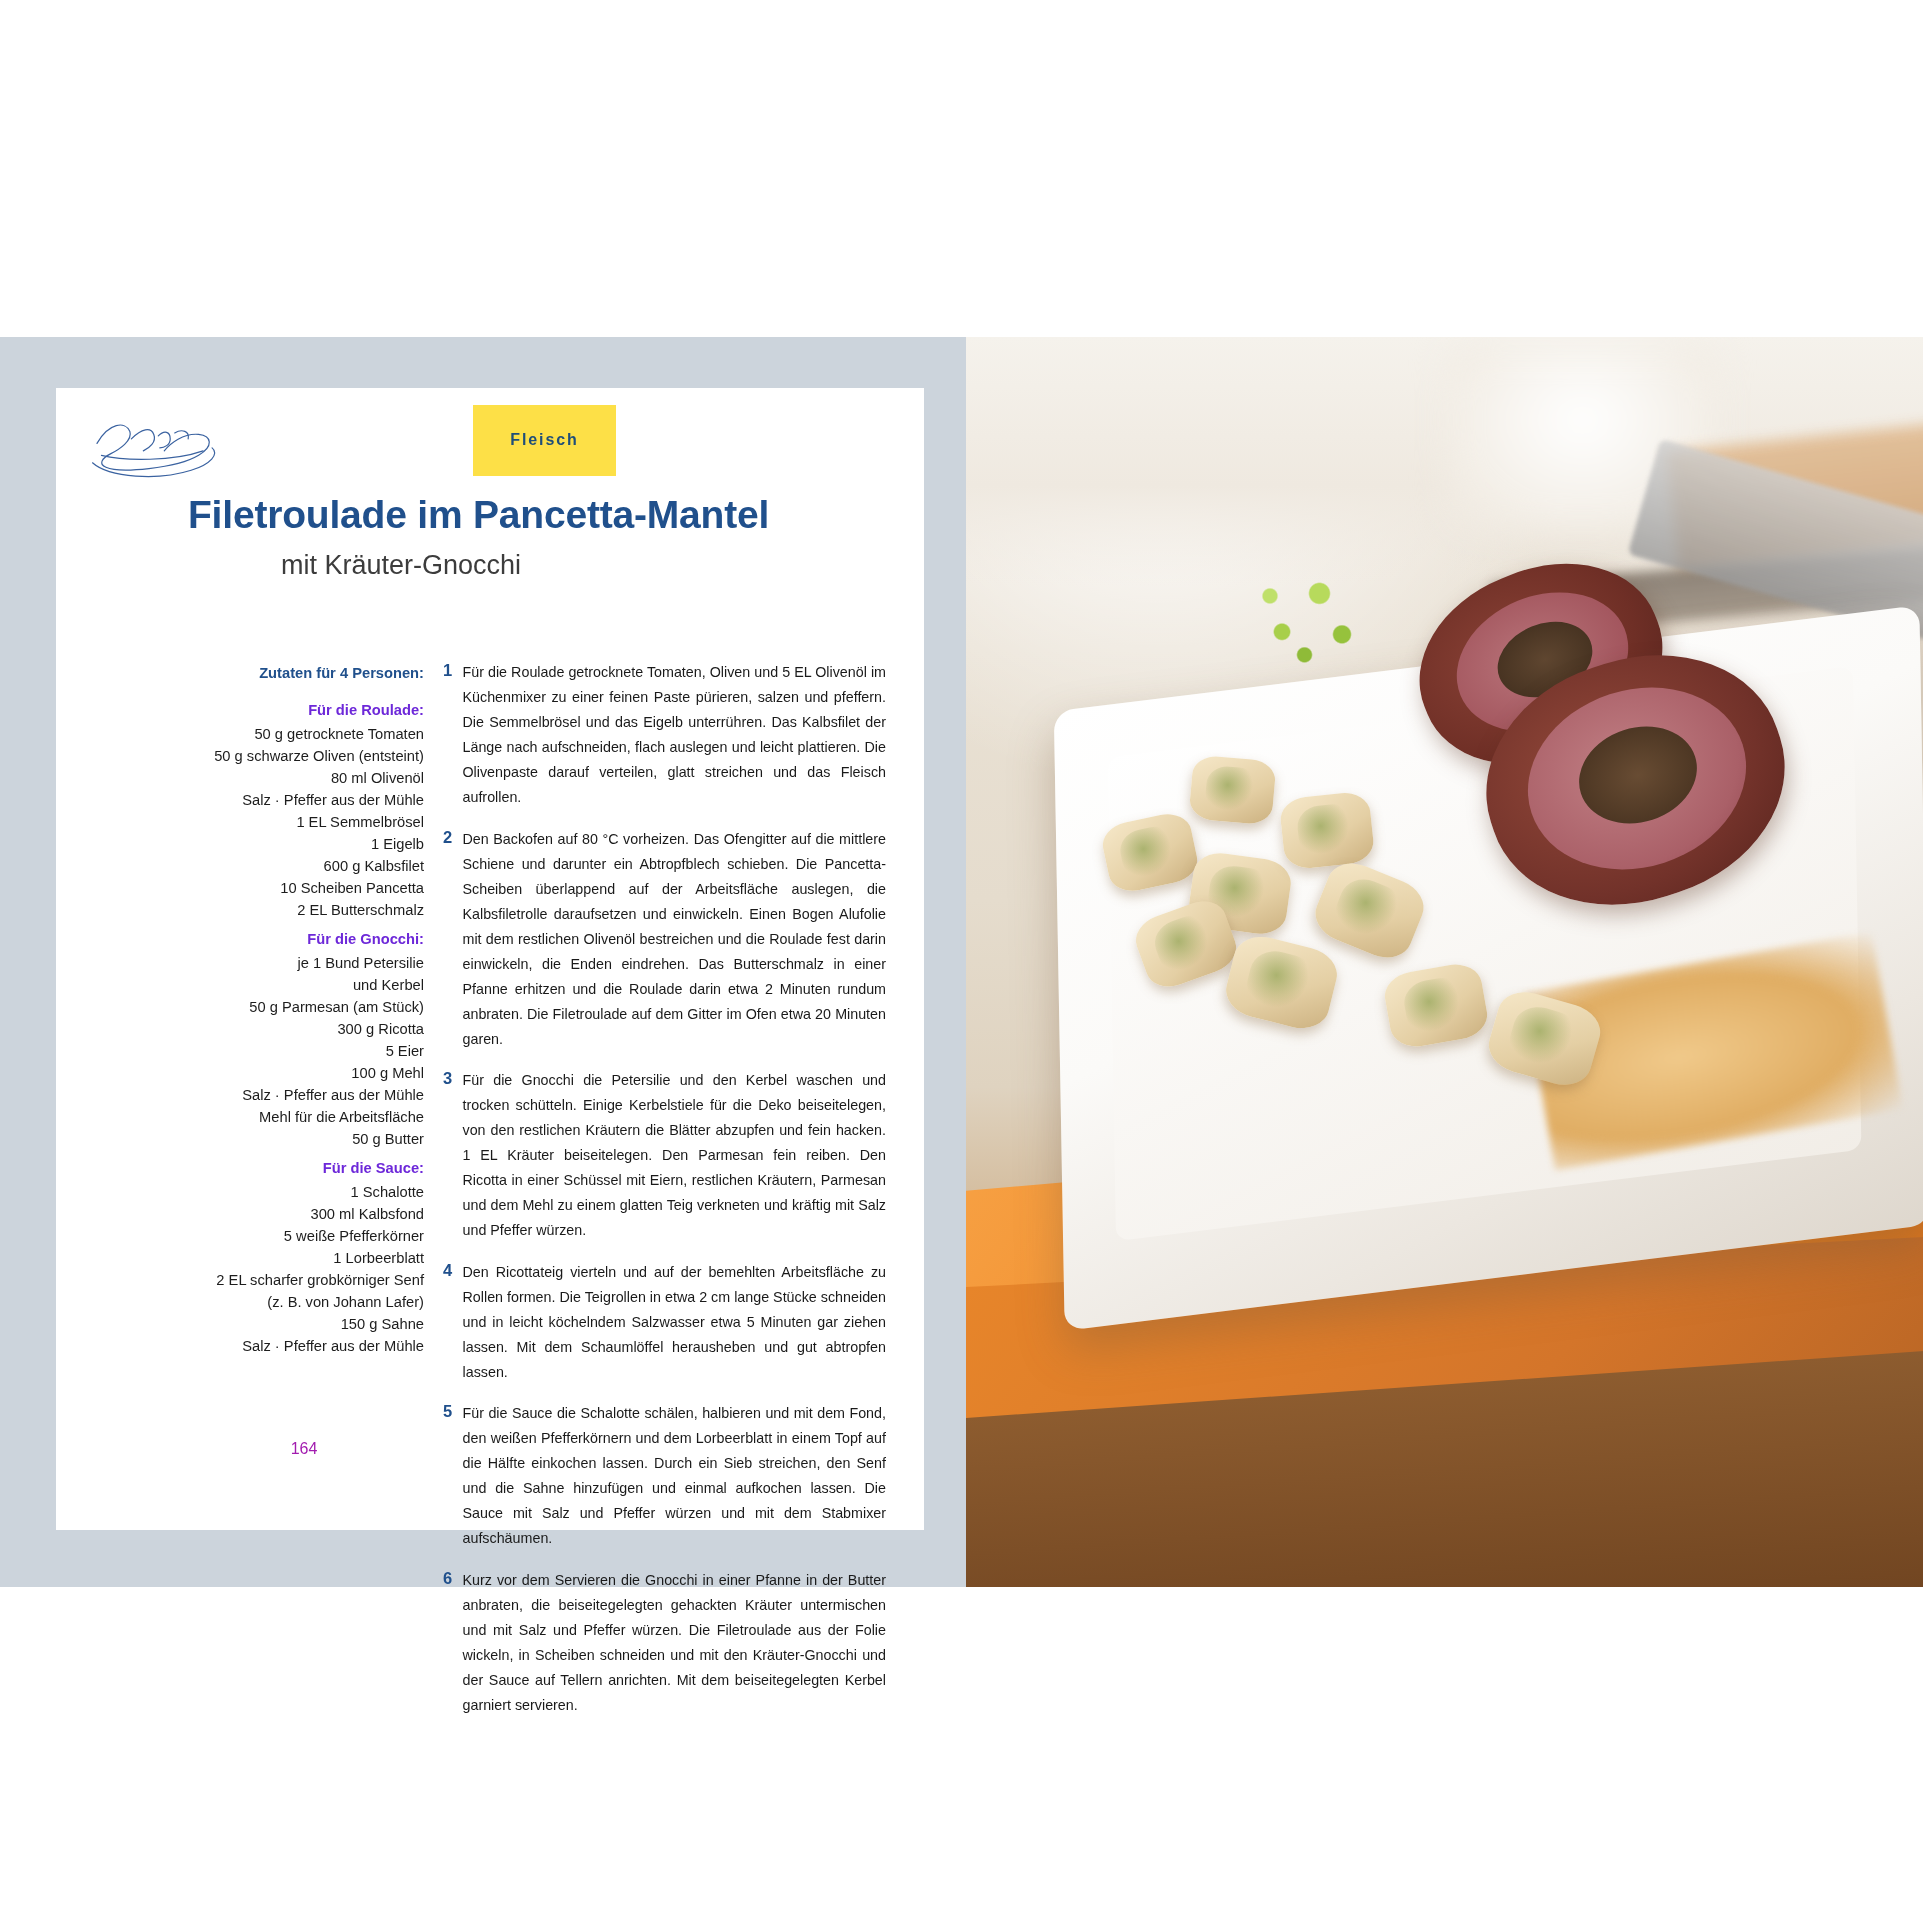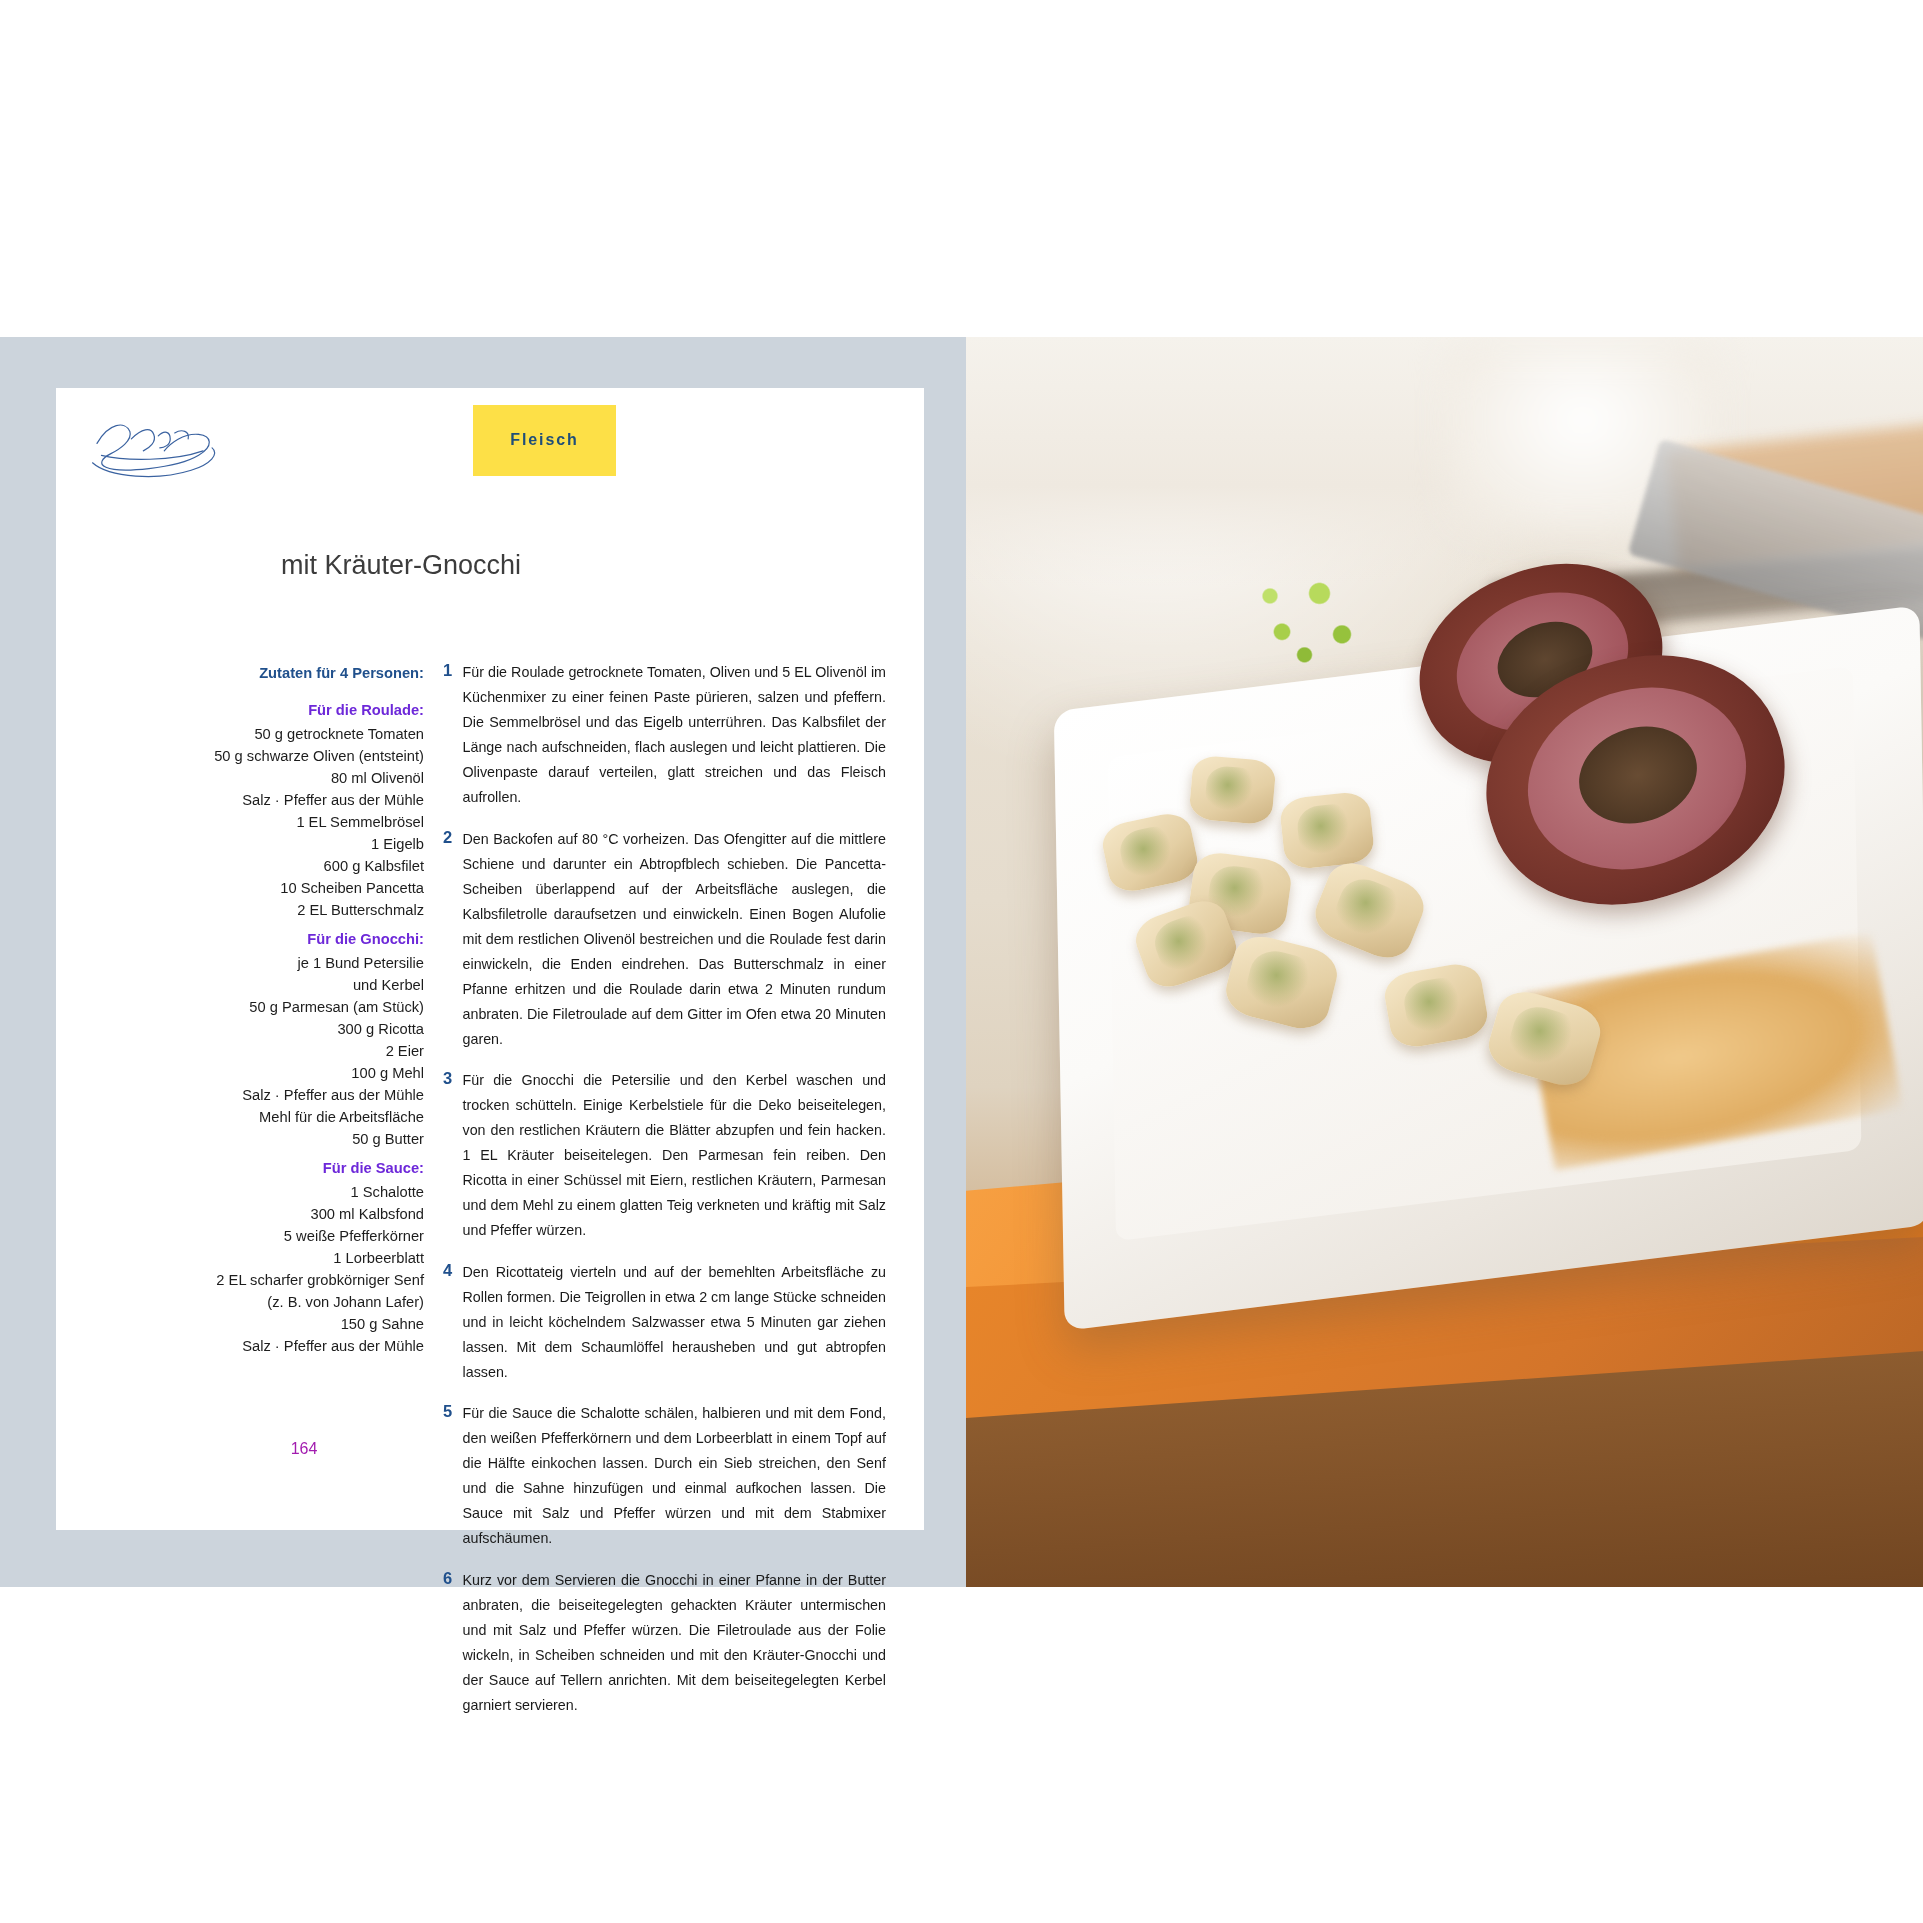--- a/index.html
+++ b/index.html
@@ -344,20 +344,21 @@
           <path d="M14 46 C30 18, 52 16, 58 30 C62 42, 44 54, 32 60 C20 66, 16 74, 26 78 C44 86, 120 80, 150 62 C170 50, 168 36, 150 34 C130 32, 112 46, 104 56"></path>
           <path d="M60 40 C74 26, 86 24, 90 34 C94 44, 84 52, 76 56"></path>
           <path d="M96 36 C104 28, 112 30, 112 40 C112 48, 104 52, 98 52"></path>
           <path d="M118 32 C128 26, 138 30, 136 40"></path>
           <path d="M20 62 C52 70, 116 70, 156 56"></path>
           <path d="M8 72 C30 92, 96 96, 140 82 C166 74, 178 60, 168 52"></path>
         </g>
       </svg>
     </div>
 
+    <div class="recipe-title">Filetroulade im Pancetta-Mantel</div>
     <div class="recipe-subtitle">mit Kräuter-Gnocchi</div>
 
     <div class="ingredients">
       <div class="ing-head">Zutaten für 4 Personen:</div>
 
       <div class="ing-sub">Für die Roulade:</div>
       <div class="ing-item">50 g getrocknete Tomaten</div>
       <div class="ing-item">50 g schwarze Oliven (entsteint)</div>
       <div class="ing-item">80 ml Olivenöl</div>
       <div class="ing-item">Salz · Pfeffer aus der Mühle</div>
@@ -365,21 +366,21 @@
       <div class="ing-item">1 Eigelb</div>
       <div class="ing-item">600 g Kalbsfilet</div>
       <div class="ing-item">10 Scheiben Pancetta</div>
       <div class="ing-item">2 EL Butterschmalz</div>
 
       <div class="ing-sub">Für die Gnocchi:</div>
       <div class="ing-item">je 1 Bund Petersilie</div>
       <div class="ing-item">und Kerbel</div>
       <div class="ing-item">50 g Parmesan (am Stück)</div>
       <div class="ing-item">300 g Ricotta</div>
-      <div class="ing-item">2 Eier</div>
+      <div class="ing-item">5 Eier</div>
       <div class="ing-item">100 g Mehl</div>
       <div class="ing-item">Salz · Pfeffer aus der Mühle</div>
       <div class="ing-item">Mehl für die Arbeitsfläche</div>
       <div class="ing-item">50 g Butter</div>
 
       <div class="ing-sub">Für die Sauce:</div>
       <div class="ing-item">1 Schalotte</div>
       <div class="ing-item">300 ml Kalbsfond</div>
       <div class="ing-item">5 weiße Pfefferkörner</div>
       <div class="ing-item">1 Lorbeerblatt</div>

